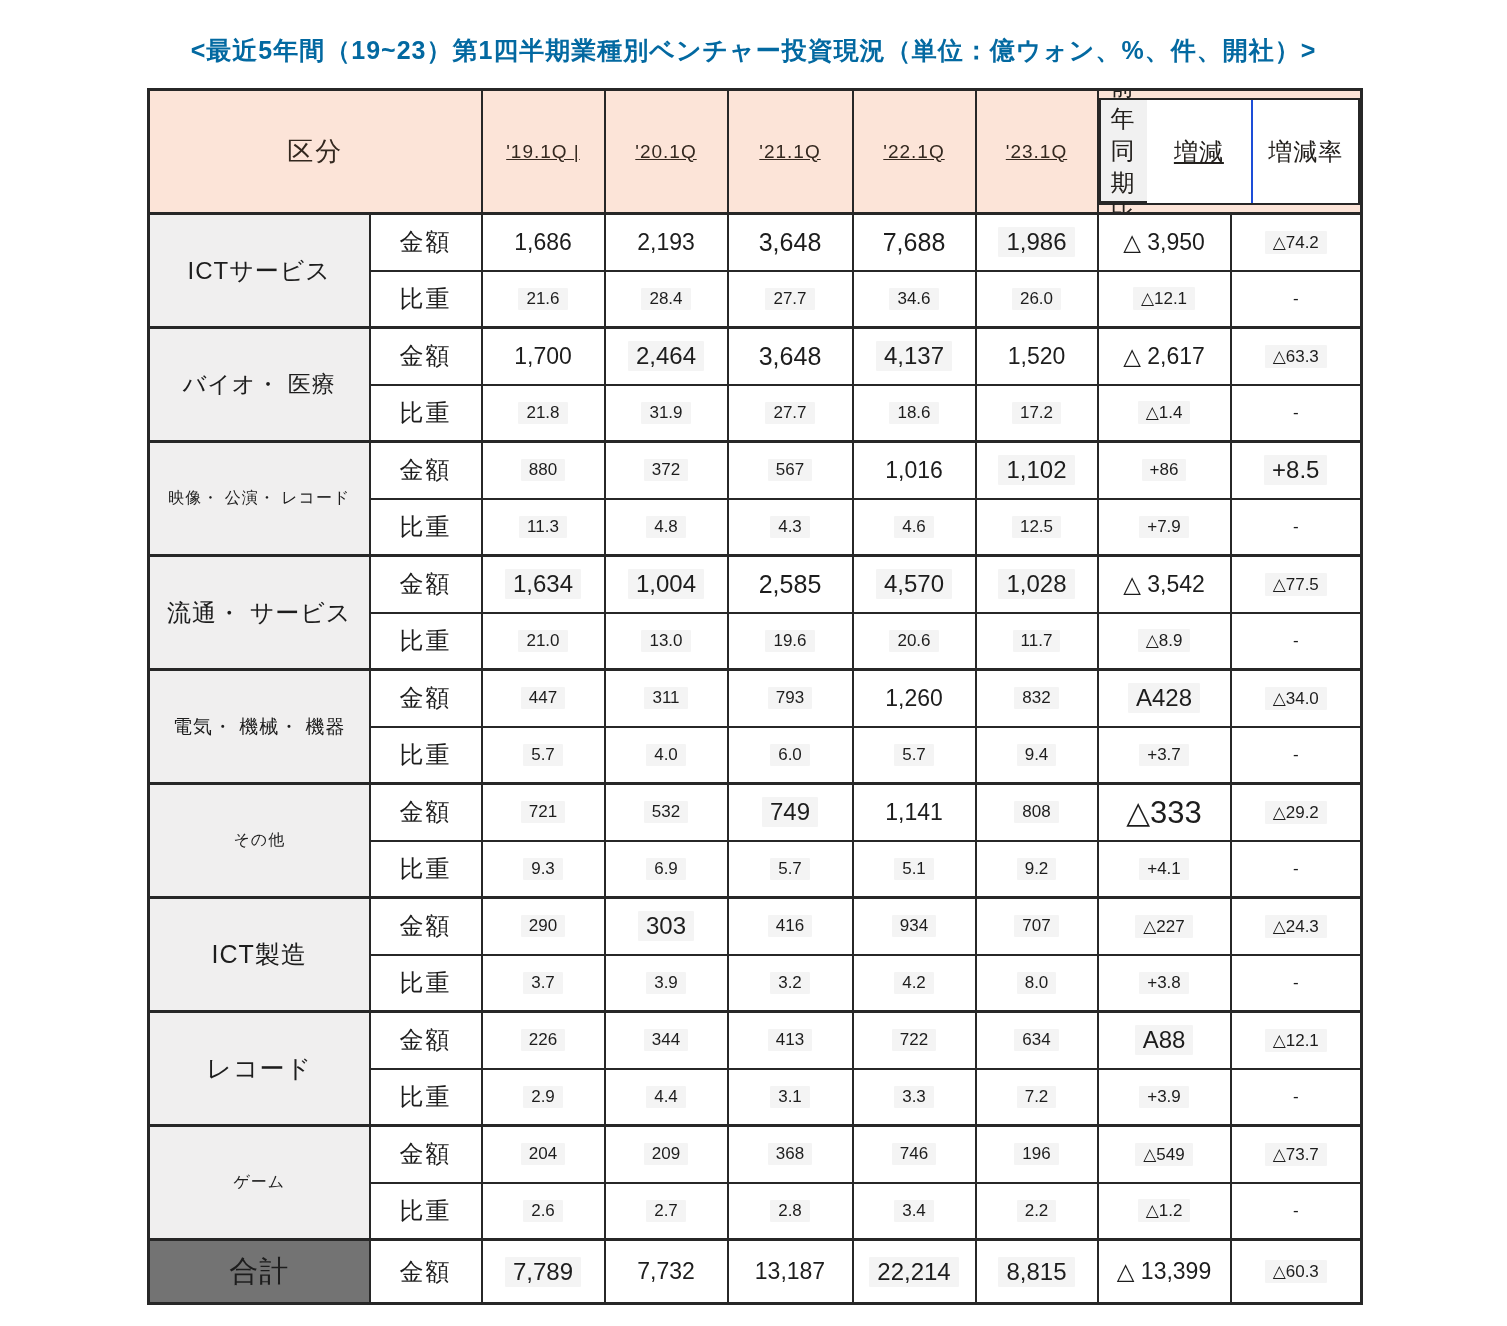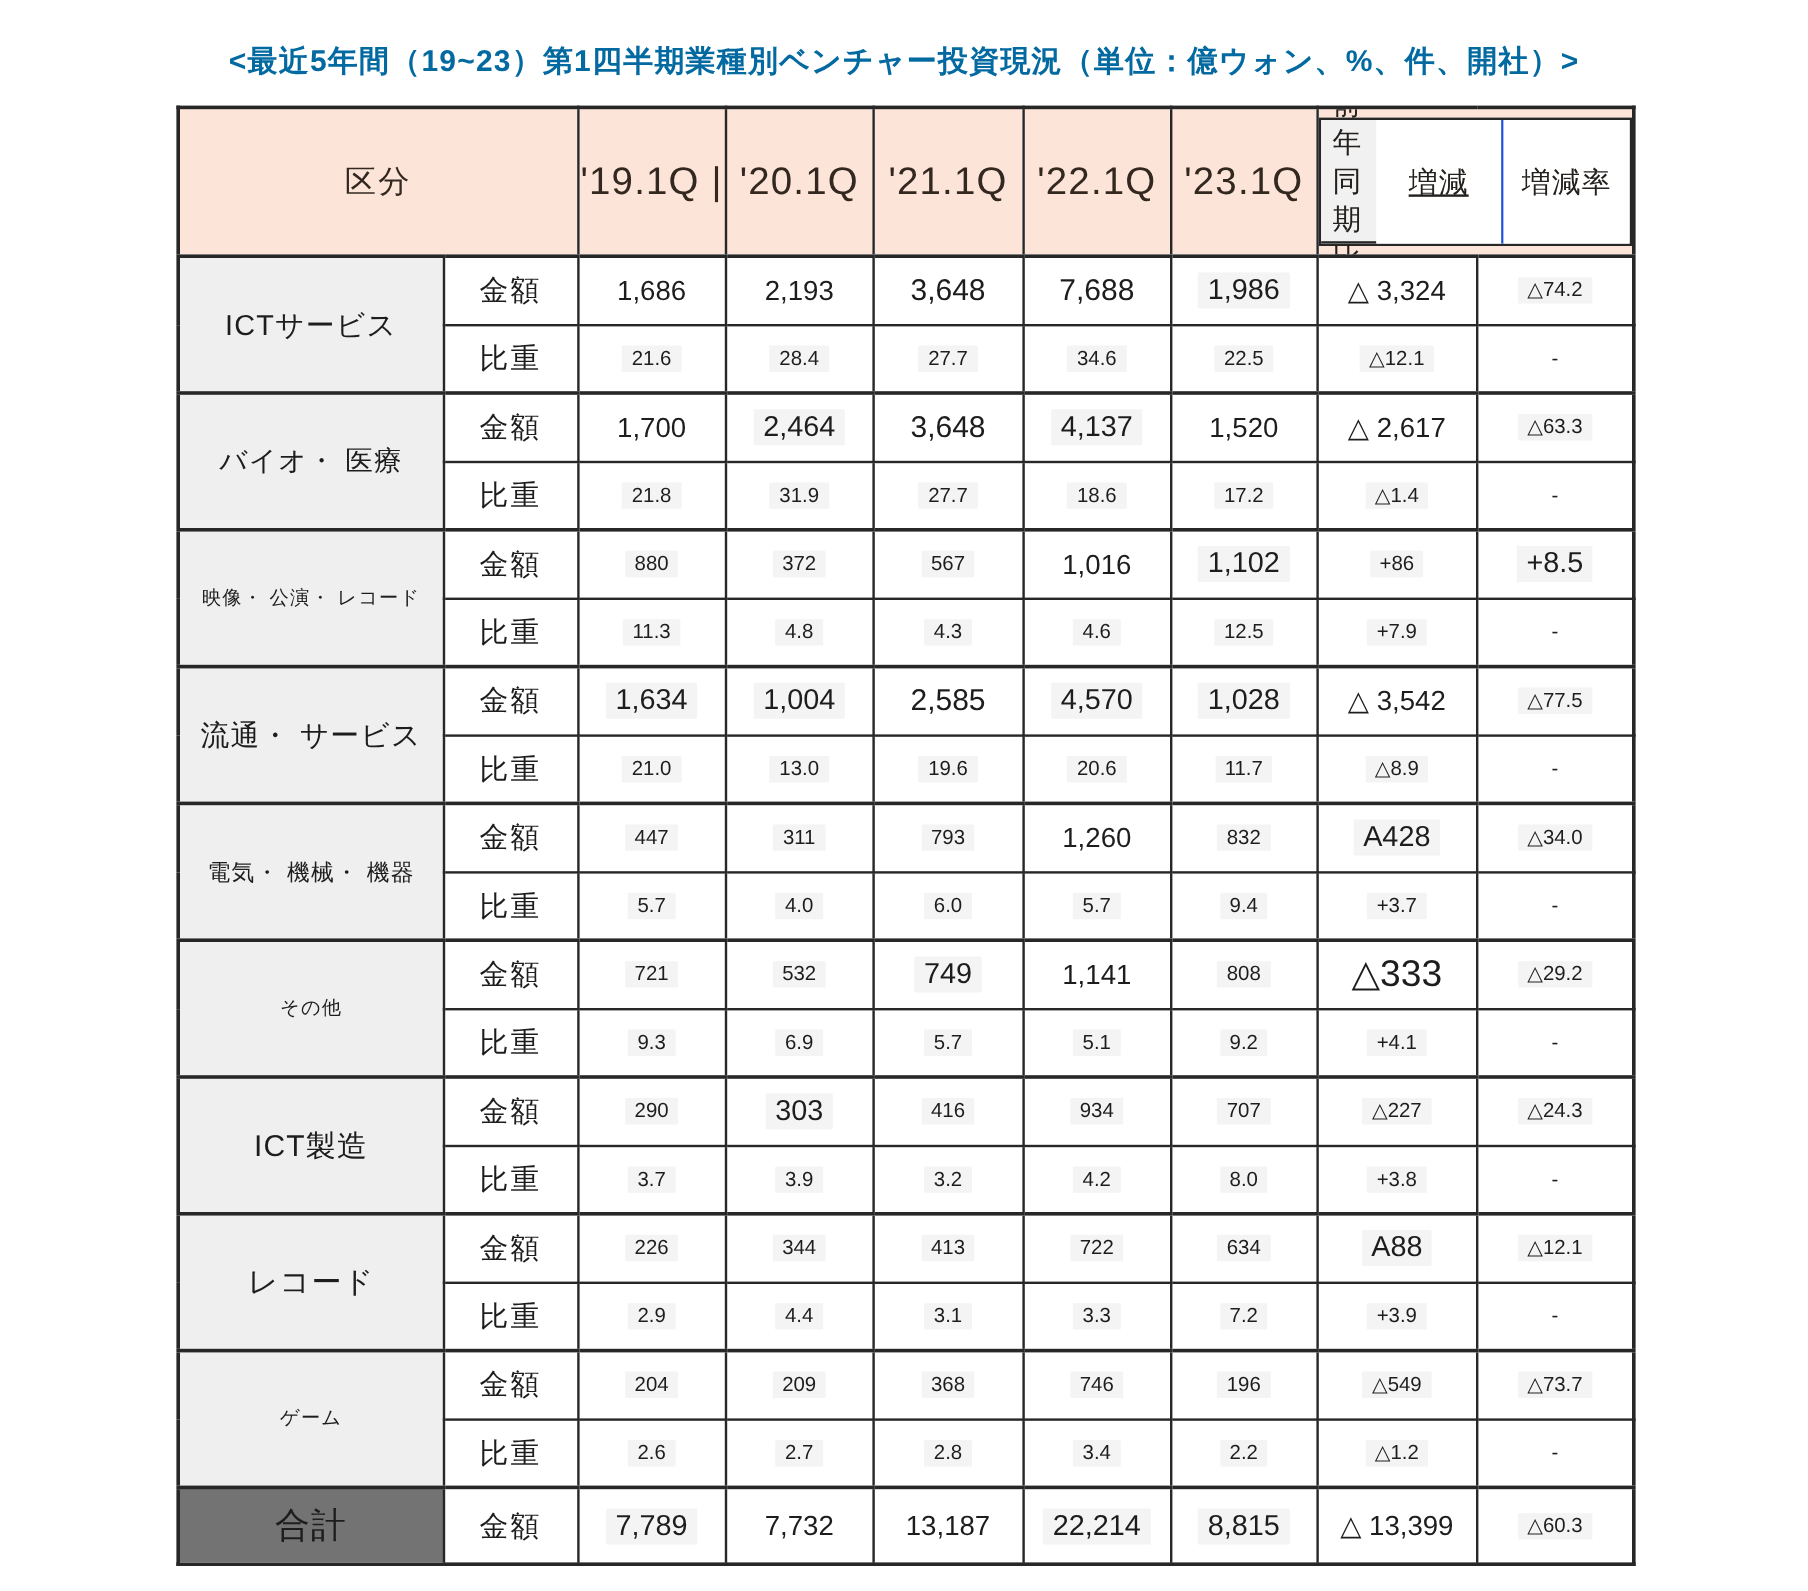--- a/index.html
+++ b/index.html
@@ -30,21 +30,21 @@
     vertical-align:middle;
     padding:0;
     overflow:hidden;
   }
   tr.block-start td{border-top-width:3px;}
   thead th{border-bottom-width:3px;}
 
   
   thead th{height:121px;background:#fce4d8;color:#33281f;font-weight:500;}
   th.cat{font-size:26px;letter-spacing:2px;}
-  th.q{font-size:32px;letter-spacing:1px;}
+  th.q{font-size:19px;letter-spacing:1px;text-decoration:underline;}
   th.yoy-outer{vertical-align:top;padding:16px 3px 0 3px;}
   .yoybox{
     border:2px solid #272727;
     height:103px;
     display:flex;flex-direction:row;
     background:#ffffff;
   }
   .yoytitle{
     flex:0 0 46px;
     background:#f1f1f1;
@@ -118,30 +118,30 @@
     </thead>
     <tbody>
         <tr class="r block-start">
           <td class="sector f-md" rowspan="2"><span>ICTサービス</span></td>
           <td class="rlabel"><span>金額</span></td>
           <td class="num f-lg"><span>1,686</span></td>
           <td class="num f-lg"><span>2,193</span></td>
           <td class="num f-xl"><span>3,648</span></td>
           <td class="num f-xl"><span>7,688</span></td>
           <td class="num f-md"><span class="chip">1,986</span></td>
-          <td class="num f-lg"><span>△ 3,324</span></td>
+          <td class="num f-lg"><span>△ 3,950</span></td>
           <td class="num f-sm"><span class="chip">△74.2</span></td>
         </tr>
         <tr class="r">
           <td class="rlabel"><span>比重</span></td>
           <td class="num f-sm"><span class="chip">21.6</span></td>
           <td class="num f-sm"><span class="chip">28.4</span></td>
           <td class="num f-sm"><span class="chip">27.7</span></td>
           <td class="num f-sm"><span class="chip">34.6</span></td>
-          <td class="num f-sm"><span class="chip">22.5</span></td>
+          <td class="num f-sm"><span class="chip">26.0</span></td>
           <td class="num f-sm"><span class="chip">△12.1</span></td>
           <td class="num f-sm"><span>-</span></td>
         </tr>
         <tr class="r block-start">
           <td class="sector f-lg" rowspan="2"><span>バイオ・ 医療</span></td>
           <td class="rlabel"><span>金額</span></td>
           <td class="num f-lg"><span>1,700</span></td>
           <td class="num f-md"><span class="chip">2,464</span></td>
           <td class="num f-xl"><span>3,648</span></td>
           <td class="num f-md"><span class="chip">4,137</span></td>

